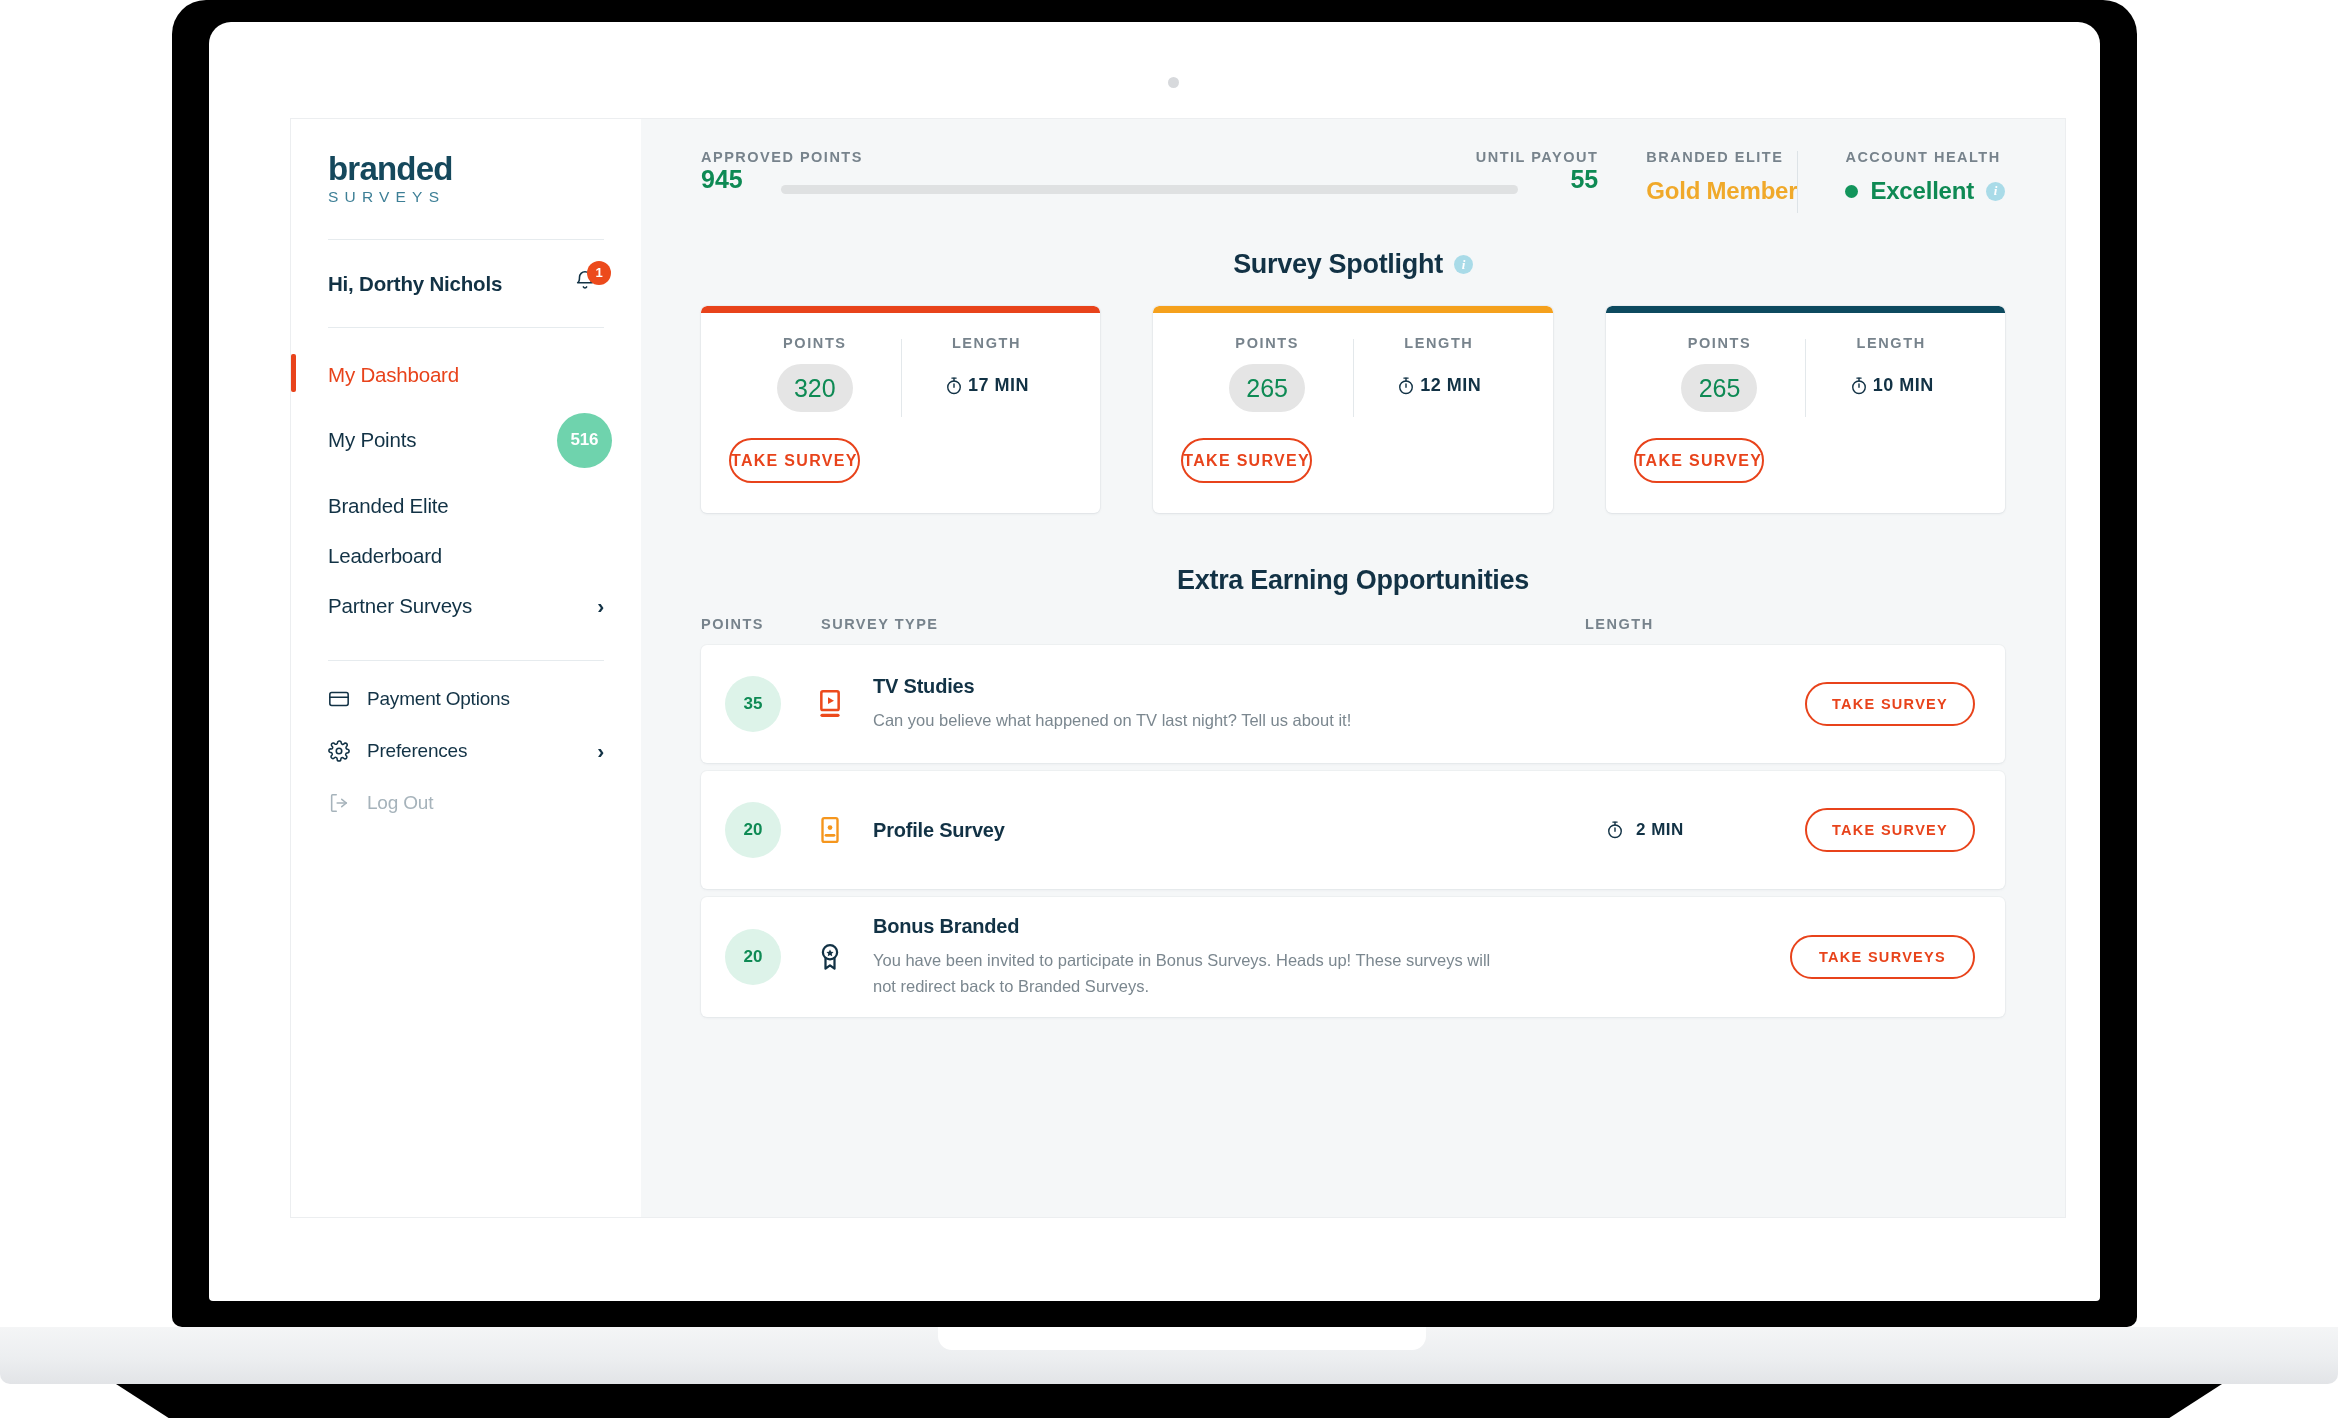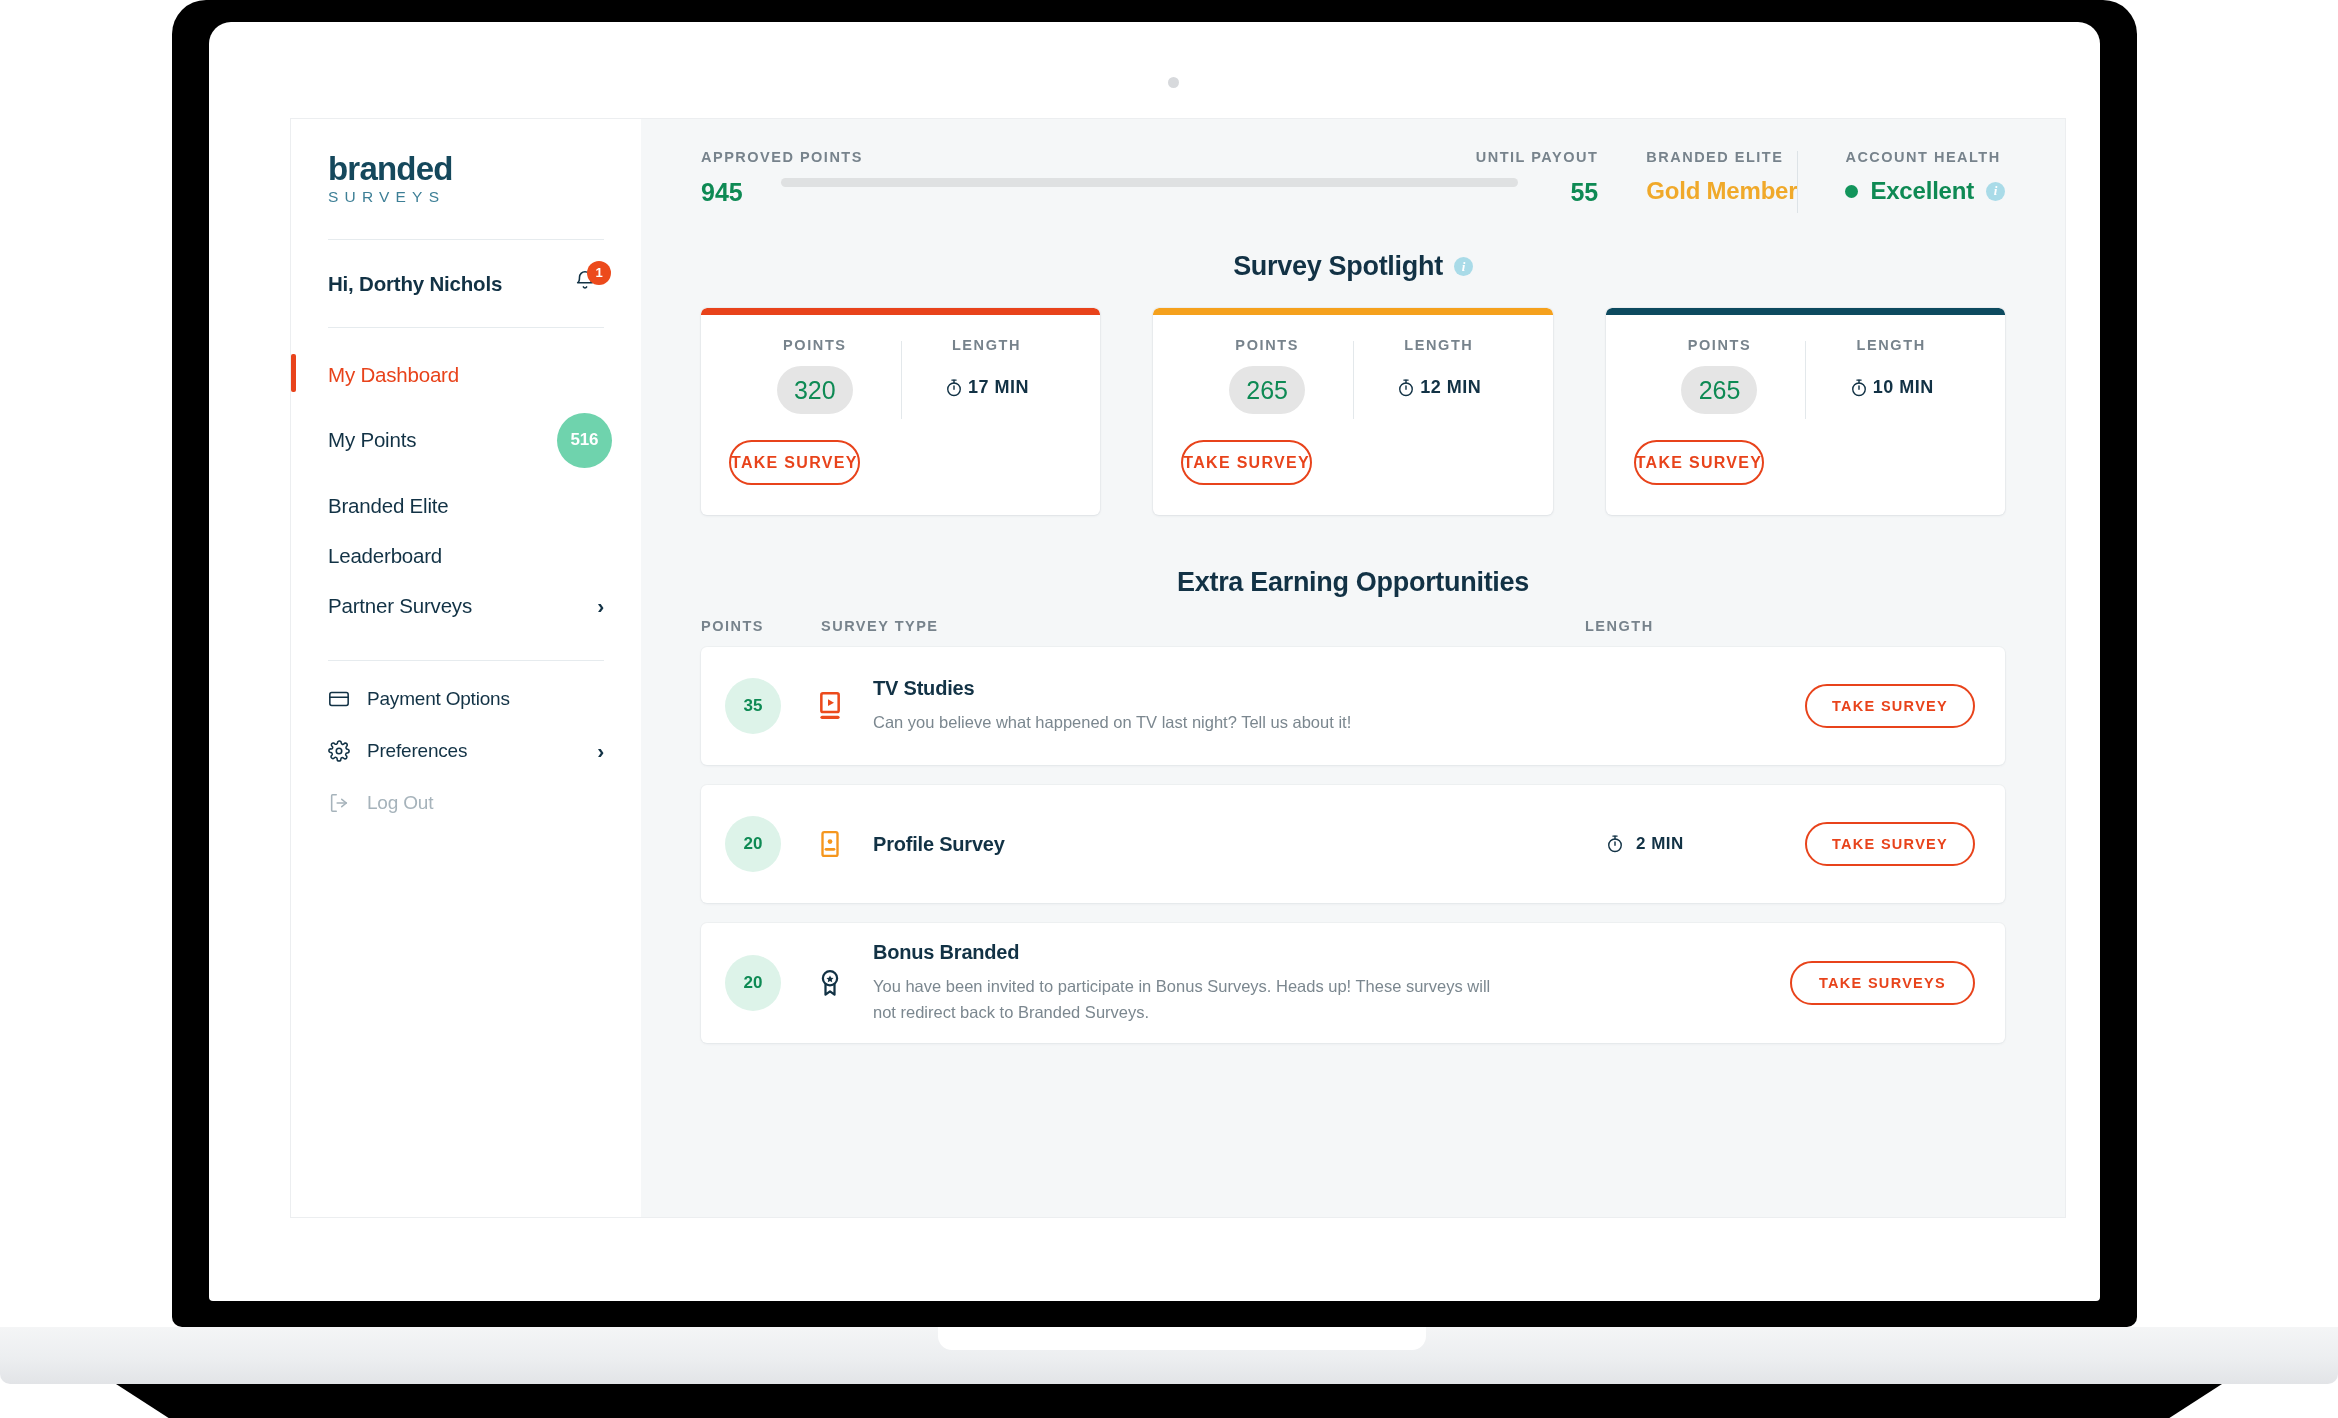--- a/index.html
+++ b/index.html
@@ -138,21 +138,21 @@
   #stats {
     display: flex; align-items: flex-start;
     padding: 30px 60px 0 60px; gap: 0;
   }
   .stat-label {
     font-size: 14.5px; font-weight: 700; letter-spacing: 1.5px;
     color: #77838c; text-transform: uppercase;
   }
   .progress-block { flex: 1; display: flex; flex-direction: column; }
   .progress-labels { display: flex; justify-content: space-between; }
-  .progress-row { display: flex; align-items: flex-start; gap: 22px; margin-top: 13px; }
+  .progress-row { display: flex; align-items: flex-end; gap: 22px; }
   .pts-value { font-size: 25px; font-weight: 600; color: #0e8a54; min-width: 58px; }
   .pts-value.right { text-align: right; }
   .bar-track {
     flex: 1; height: 9px; border-radius: 5px; background: #dfe1e2; overflow: hidden;
   }
   .bar-fill { height: 100%; border-radius: 5px; background: #5ec5a2; }
 
   .stat-col { padding: 0 0 0 48px; position: relative; }
   .stat-col.bordered::before {
     content: ""; position: absolute; left: 0px; top: 2px;
@@ -220,21 +220,21 @@
   }
   #table-head {
     display: flex; align-items: center;
     padding: 20px 60px 0 60px;
     font-size: 14.5px; font-weight: 700; letter-spacing: 1.5px; color: #77838c;
   }
   .th-points { width: 120px; }
   .th-type { flex: 1; }
   .th-length { width: 420px; }
 
-  #rows { padding: 13px 60px 0 60px; display: flex; flex-direction: column; gap: 20px; }
+  #rows { padding: 13px 60px 0 60px; display: flex; flex-direction: column; gap: 8px; }
   .row {
     background: #ffffff; border-radius: 6px; min-height: 118px;
     box-shadow: 0 1px 3px rgba(16,40,60,0.06), 0 0 0 1px rgba(16,40,60,0.025);
     display: flex; align-items: center; padding: 18px 30px 18px 24px;
   }
   .row-pts {
     width: 56px; height: 56px; border-radius: 50%;
     background: #ddf3e9; color: #0e8a54;
     font-size: 17px; font-weight: 600;
     display: flex; align-items: center; justify-content: center;

